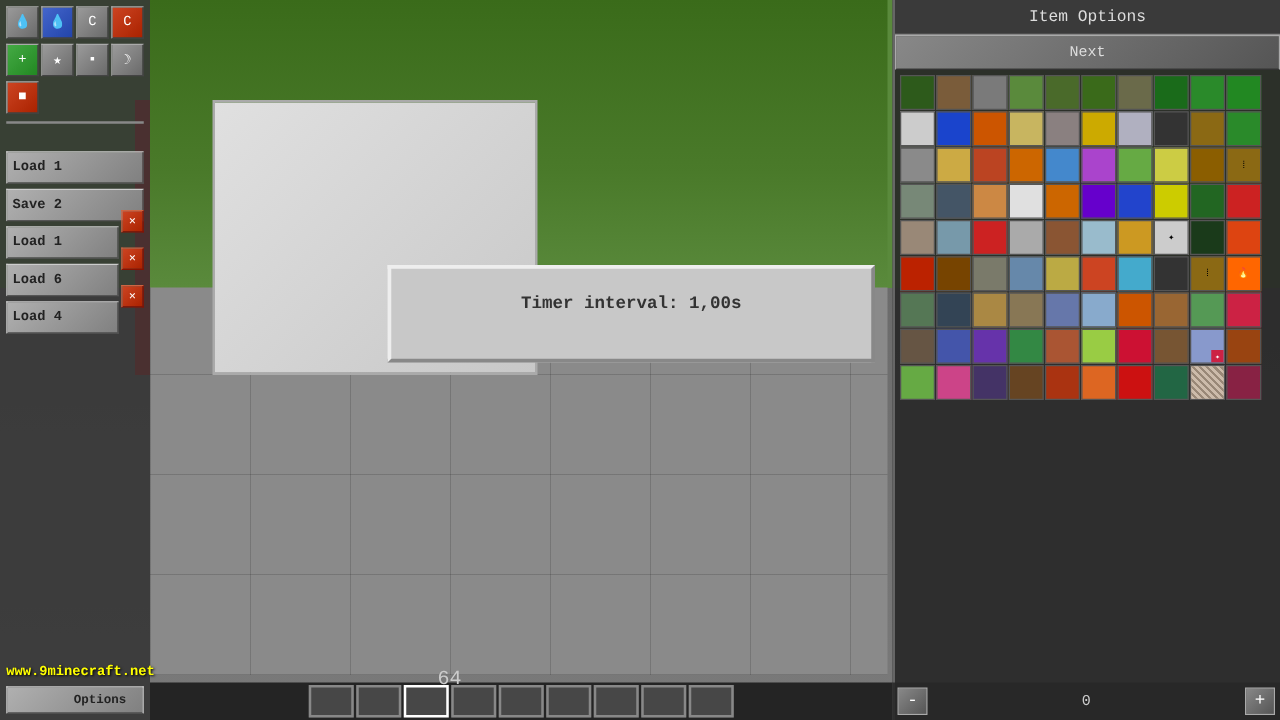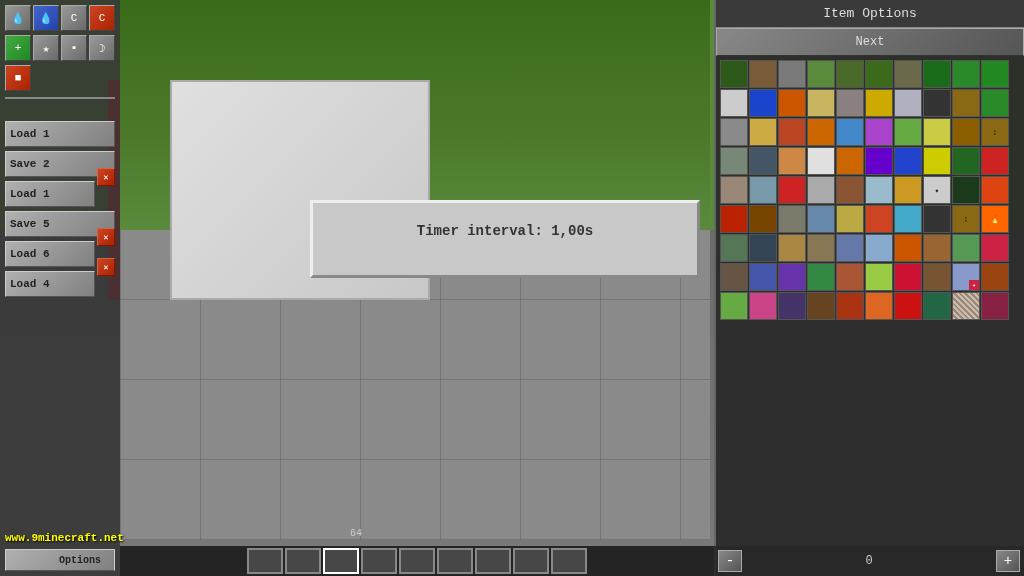--- a/index.html
+++ b/index.html
@@ -325,21 +325,21 @@
       flex: 1;
       text-align: center;
       color: #ccc;
       font-size: 12px;
       font-family: 'Courier New', monospace;
     }
 
     
     #timer-dialog {
       position: absolute;
-      top: 200px;
+      top: 212px;
       left: 310px;
       width: 390px;
       background: #c8c8c8;
       border: 3px solid #888;
       border-top-color: #eee;
       border-left-color: #eee;
       padding: 20px 16px 16px;
       font-family: 'Courier New', monospace;
     }
 
@@ -391,24 +391,24 @@
       color: #ffff00;
       font-size: 11px;
       font-family: 'Courier New', monospace;
       font-weight: bold;
       text-shadow: 1px 1px 2px #000;
     }
 
     
     #game-num {
       position: absolute;
-      bottom: 37px;
+      bottom: 24px;
       left: 350px;
       color: #ccc;
-      font-size: 10px;
+      font-size: 16px;
       font-family: 'Courier New', monospace;
     }
   </style>
 </head>
 <body>
 
 <div id="game-bg">
   <div class="sky-area"></div>
   <div class="ground-area"></div>
   <div class="concrete-block"></div>
@@ -439,23 +439,20 @@
 
   <div class="slot-row">
     <div class="slot-btn">Load 1</div>
   </div>
   <div class="slot-row">
     <div class="slot-btn">Save 2</div>
   </div>
   <div class="slot-row">
     <div class="slot-btn">Load 1</div>
     <div class="close-btn">✕</div>
-  </div>
-  <div class="slot-row">
-    <div class="slot-btn">Save 5</div>
   </div>
   <div class="slot-row">
     <div class="slot-btn">Load 6</div>
     <div class="close-btn">✕</div>
   </div>
   <div class="slot-row">
     <div class="slot-btn">Load 4</div>
     <div class="close-btn">✕</div>
   </div>
 

